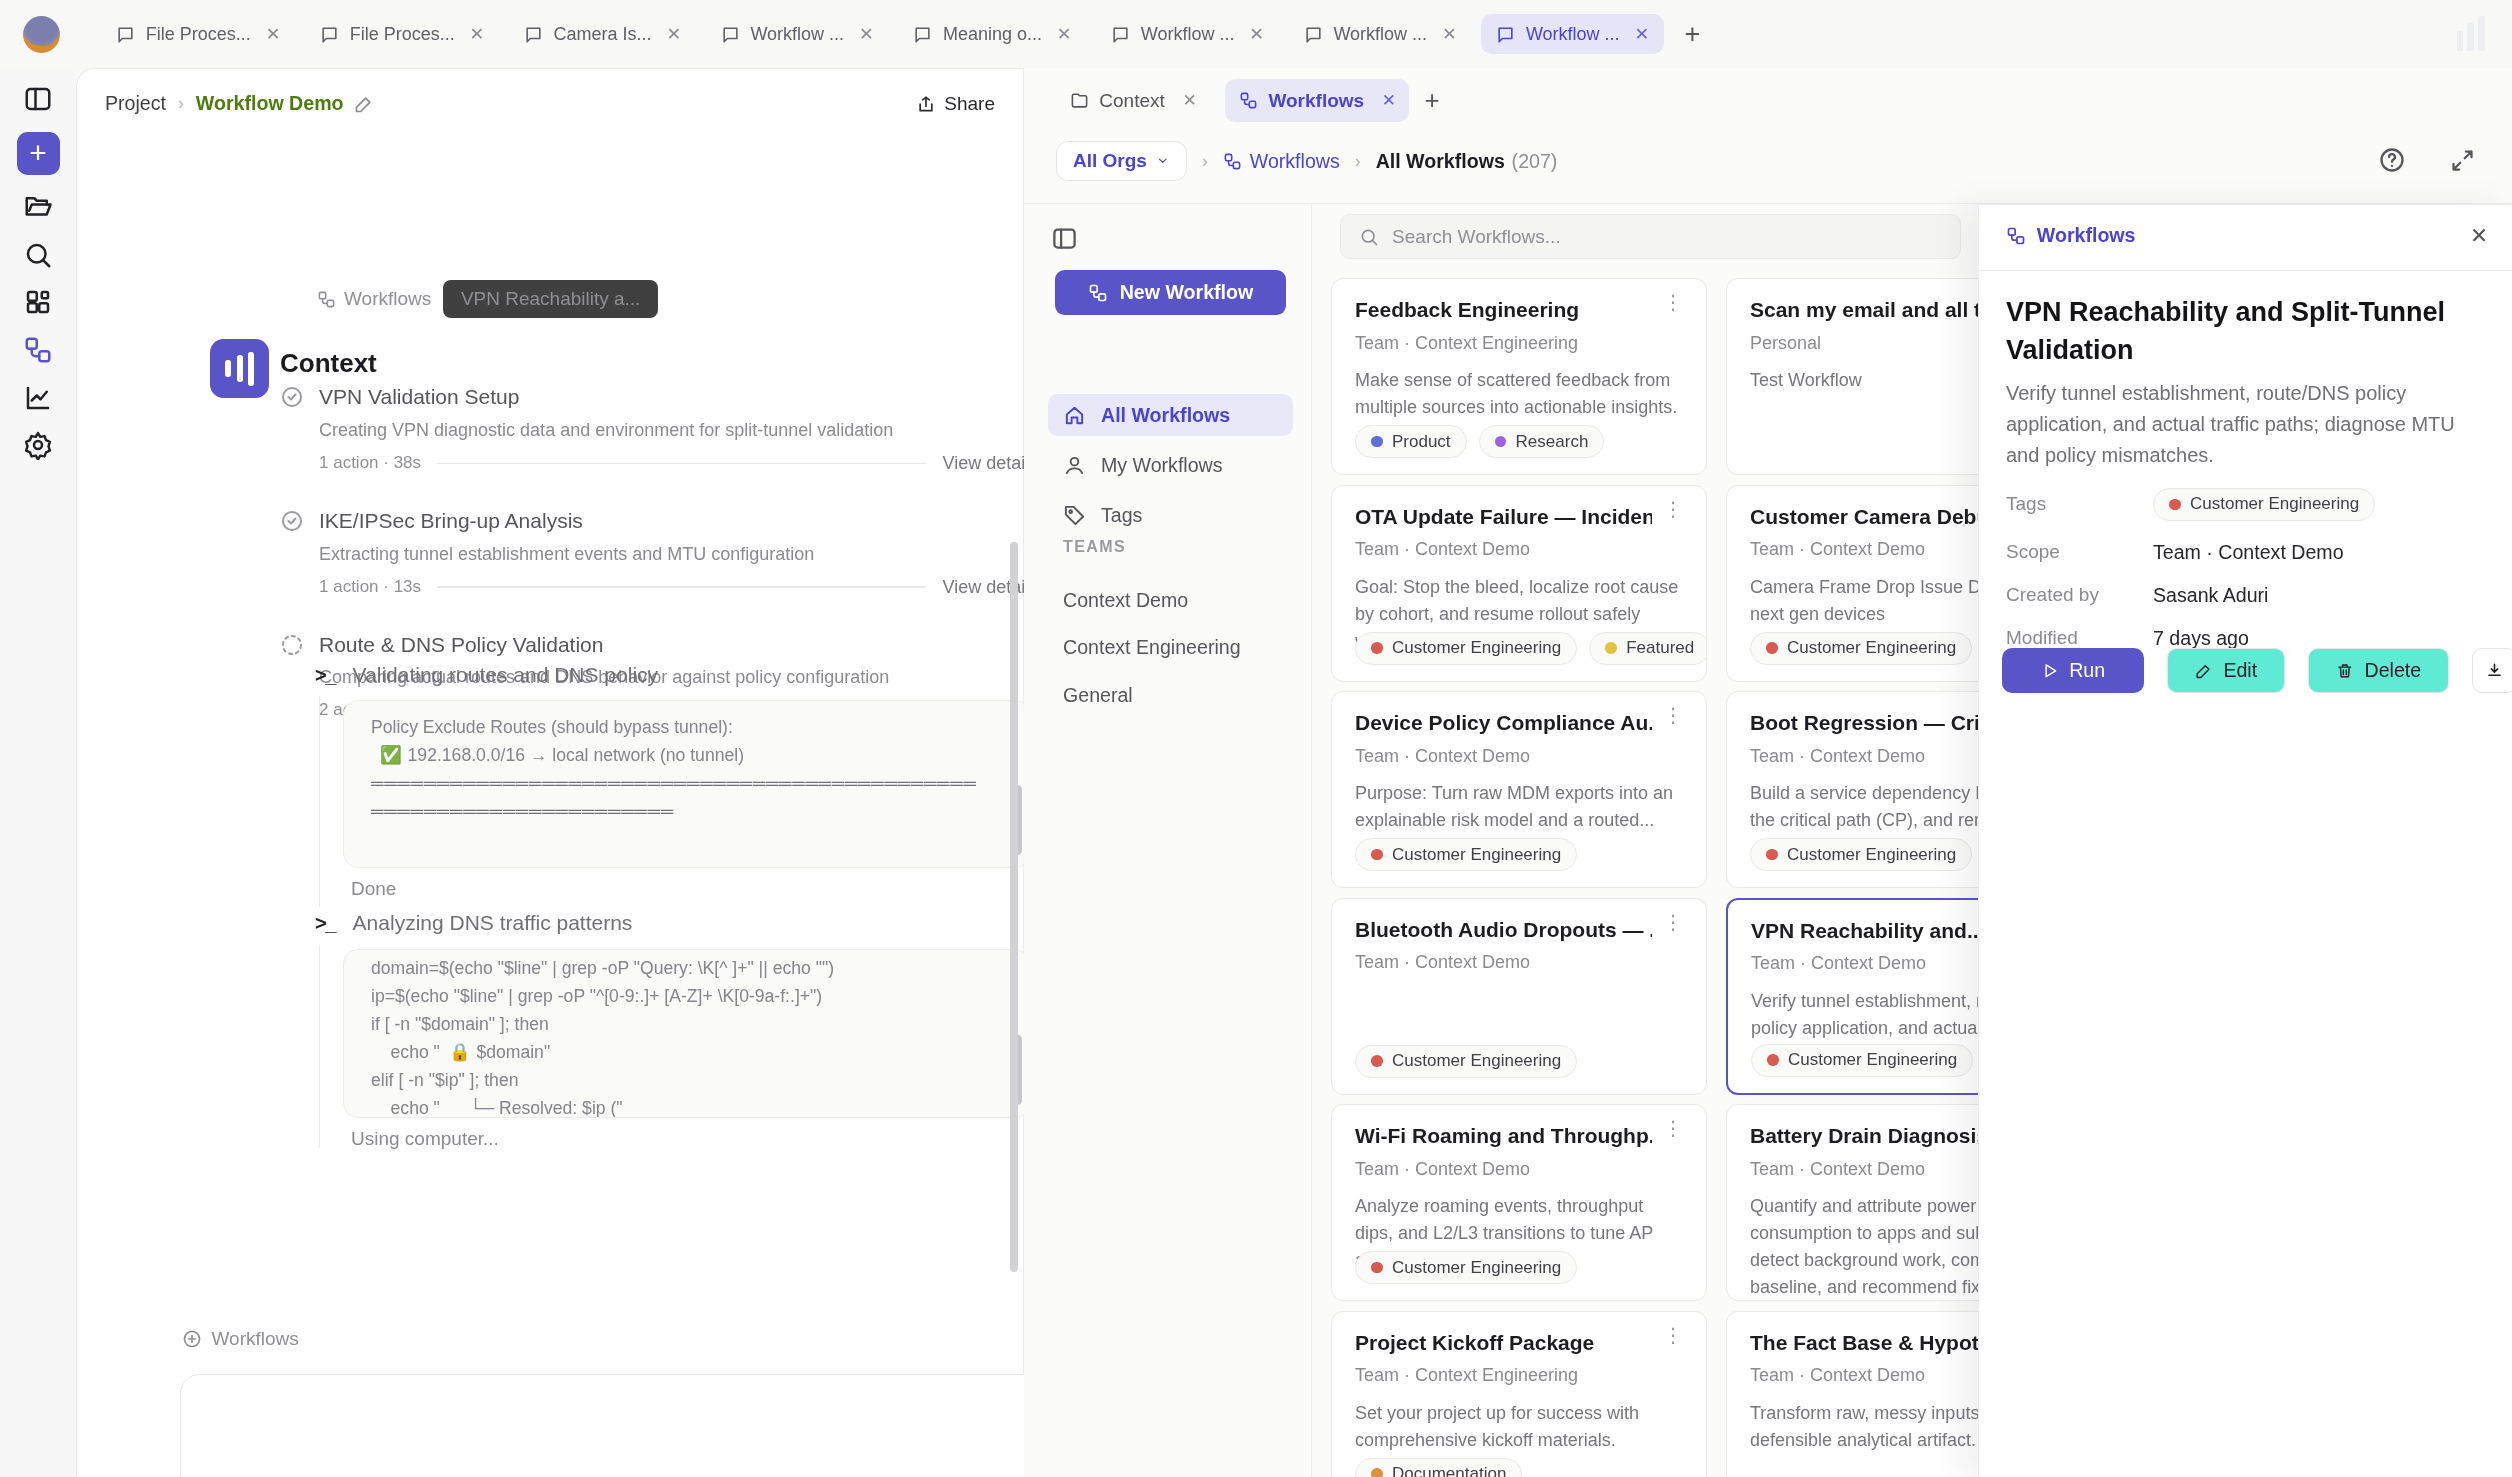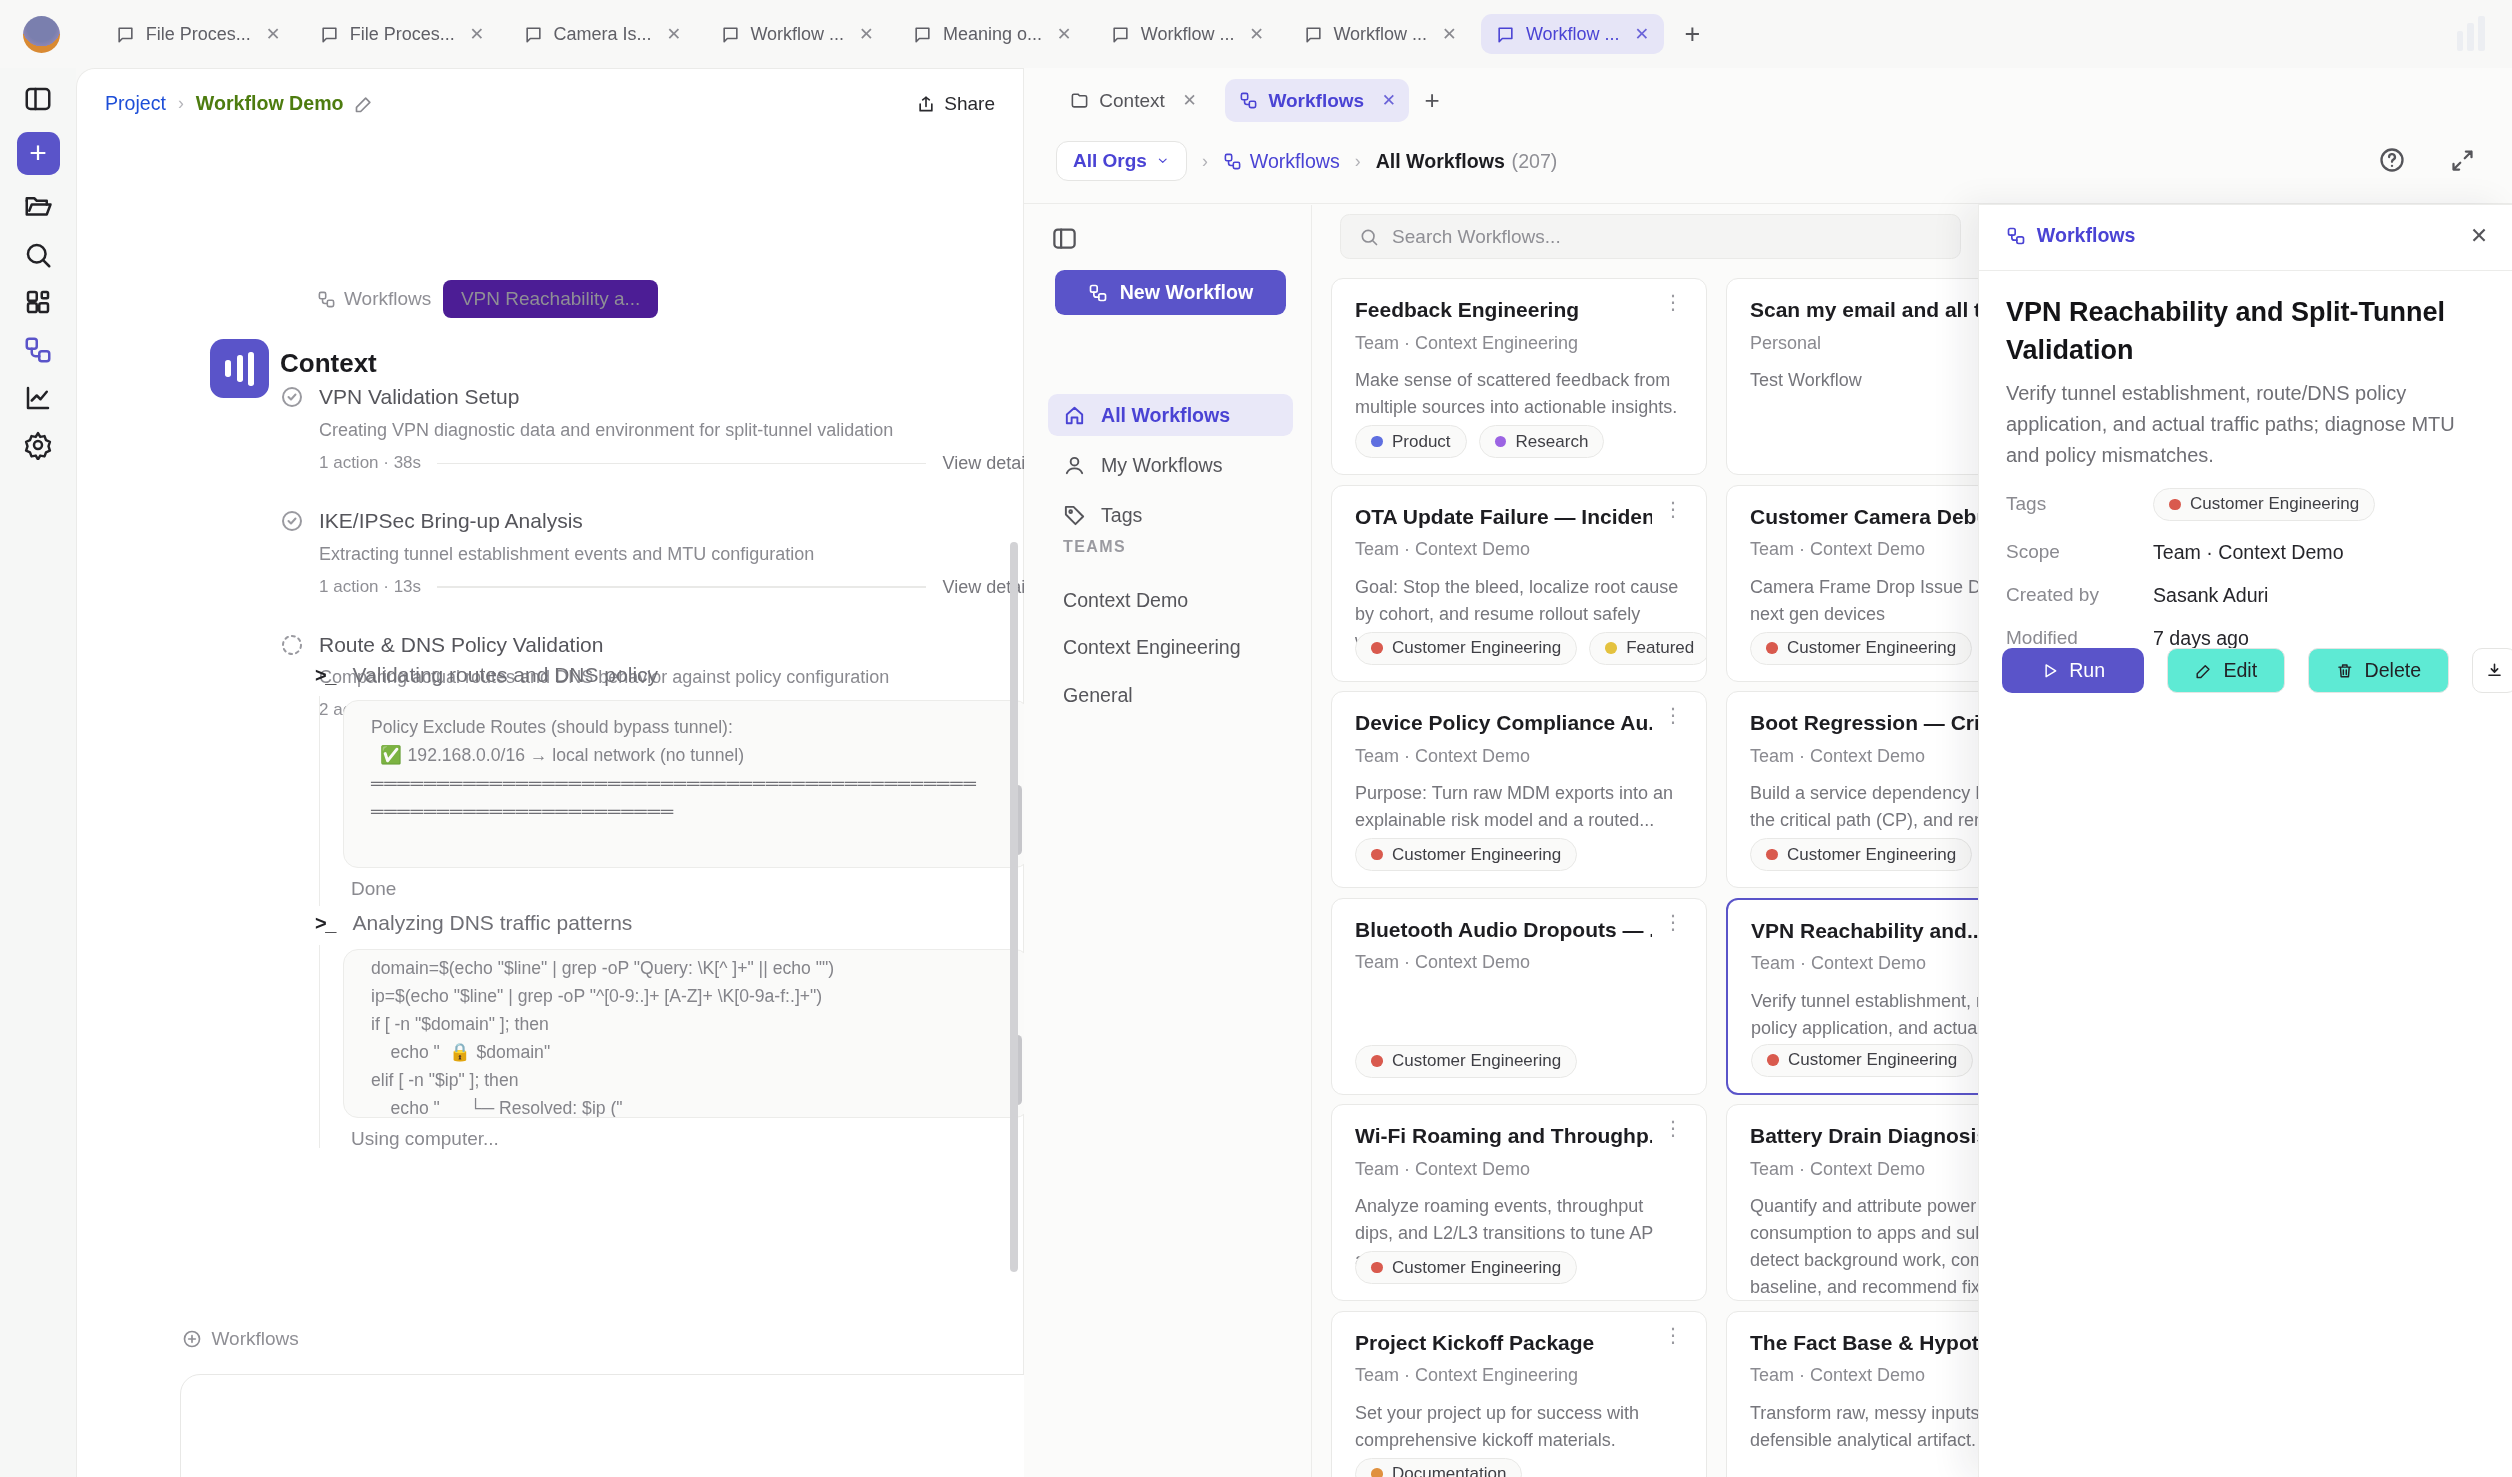--- a/index.html
+++ b/index.html
@@ -23,33 +23,33 @@
 
   
   .rail { position:absolute; left:0; top:68px; width:76px; height:1410px; background:#f6f7f6; display:flex; flex-direction:column; align-items:center; padding-top:16px; gap:17.6px; }
   .rail .ric { width:30px; height:30px; color:#222226; }
   .rail .plusbtn { width:43px; height:43px; border-radius:10.8px; background:#5a54c9; color:#fff; display:flex; align-items:center; justify-content:center; font-size:30px; font-weight:300; }
   .rail .active { color:#5a54c9; }
 
   
   .chat { position:absolute; left:76px; top:68px; width:948px; height:1410px; background:#ffffff; border:0.7px solid #ebebe9; border-bottom:none; border-top-left-radius:19px; }
   .chat-head { position:absolute; left:28px; top:23px; right:28px; display:flex; align-items:center; font-size:19.6px; }
-  .crumb-project { color:#1d4ed8; }
+  .crumb-project { color:#404040; }
   .crumb-sep { color:#b6b6bb; margin:0 12px; font-size:17.6px; }
   .crumb-page { color:#4d7c0f; font-weight:700; }
   .edit-pencil { color:#8a8a90; margin-left:10.8px; width:20px; height:20px; }
   .share { margin-left:auto; display:flex; align-items:center; gap:8px; color:#2a2a2e; font-size:19px; }
 
   .msg-row { position:absolute; left:139px; top:120px; width:805px; display:flex; gap:23px; }
   .msg-avatar { width:39px; height:39px; border-radius:9.5px; background:radial-gradient(circle at 50% 26%, #6f74a5 0 40%, #8d86b4 52%, #d9822e 54%); }
   .msg-text { font-size:22px; line-height:34px; color:#17171a; width:750px; }
 
   .attach-row { position:absolute; left:240px; top:211px; display:flex; align-items:center; gap:12px; }
   .attach-label { display:flex; align-items:center; gap:8px; color:#8f8f95; font-size:19px; }
-  .attach-chip { background:#4c1d95; border-radius:8px; padding:8px 17.6px; color:#8f8f95; font-size:19px; }
+  .attach-chip { background:#404040; border-radius:8px; padding:8px 17.6px; color:#8f8f95; font-size:19px; }
 
   .ctx-icon { position:absolute; left:133px; top:270px; width:59px; height:59px; border-radius:13.5px; background:#5a54c9; display:flex; align-items:center; justify-content:center; }
   .ctx-icon i { display:block; width:6px; background:#fff; border-radius:2.7px; margin:0 2.7px; }
   .ctx-title { position:absolute; left:203px; top:279px; font-size:26px; font-weight:700; color:#1b1b1f; }
 
   .steps { position:absolute; left:203px; top:316px; width:771px; }
   .step { margin-bottom:35px; }
   .step-title { display:flex; align-items:flex-start; gap:15px; font-size:21px; color:#55555b; }
   .step-title .sic { width:24px; height:24px; color:#9a9aa0; }
   .step-desc { margin:10.8px 0 0 39px; font-size:18px; color:#8a8a90; }

